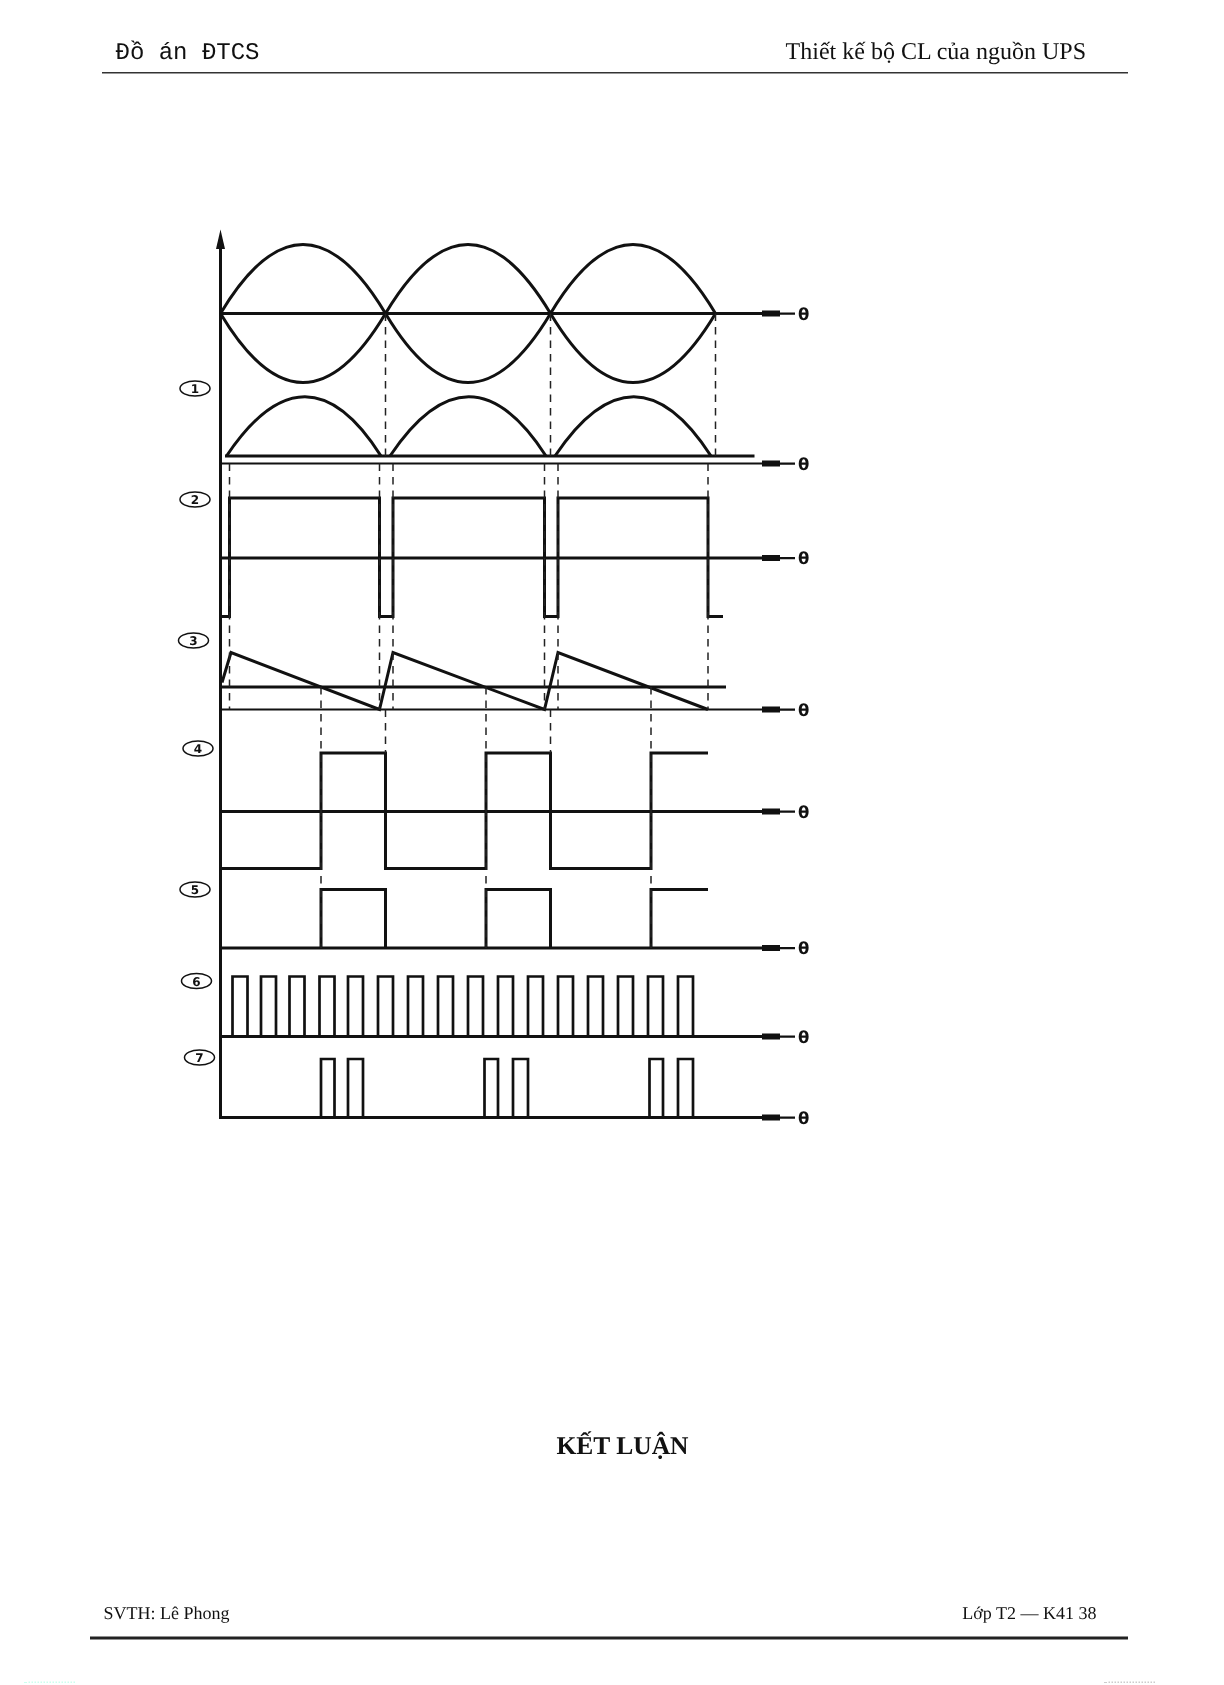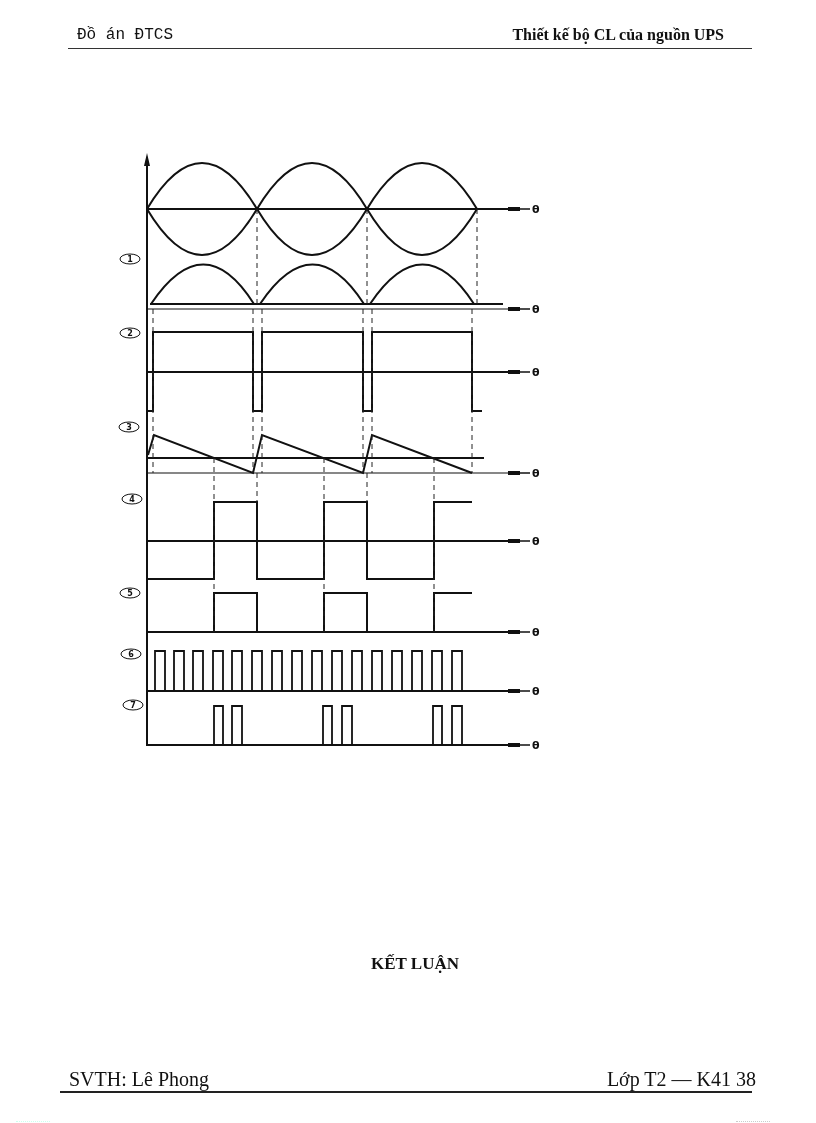--- a/index.html
+++ b/index.html
@@ -1,24 +1,24 @@
 <!DOCTYPE html>
 <html><head>
   <meta charset="utf-8">
   <style>
     html, body { margin: 0; padding: 0; background: #ffffff; }
     body { width: 816px; height: 1123px; position: relative; overflow: hidden;
            font-family: "Liberation Serif", "DejaVu Serif", serif; color: #111; }
     .hdr { position: absolute; top: 26px; font-size: 16px; }
     .hdr-left { left: 77px; font-family: Liberation Mono, monospace; }
-    .hdr-right { right: 92px; font-weight: bold; }
+    .hdr-right { right: 92px; }
     .hdr-rule { position: absolute; left: 68px; width: 684px; top: 48px; border-top: 1px solid #333; }
-    .ftr { position: absolute; top: 1068px; font-size: 20px; }
+    .ftr { position: absolute; top: 1068px; font-size: 12px; }
     .ftr-left { left: 69px; }
-    .ftr-right { right: 60px; }
+    .ftr-right { right: 85px; }
     .ftr-rule { position: absolute; left: 60px; width: 692px; top: 1091px; border-top: 2px solid #222; }
     .title { position: absolute; top: 954px; left: 12px; width: 806px; text-align: center;
              font-weight: bold; font-size: 17px; }
     svg.diagram { position: absolute; left: 0; top: 0; }
     .dots-l { position:absolute; left:16px; top:1121px; width:34px; border-top:1px dotted #cfe; }
     .dots-r { position:absolute; left:736px; top:1121px; width:34px; border-top:1px dotted #ccc; }
   </style>
 </head>
 <body>
 

